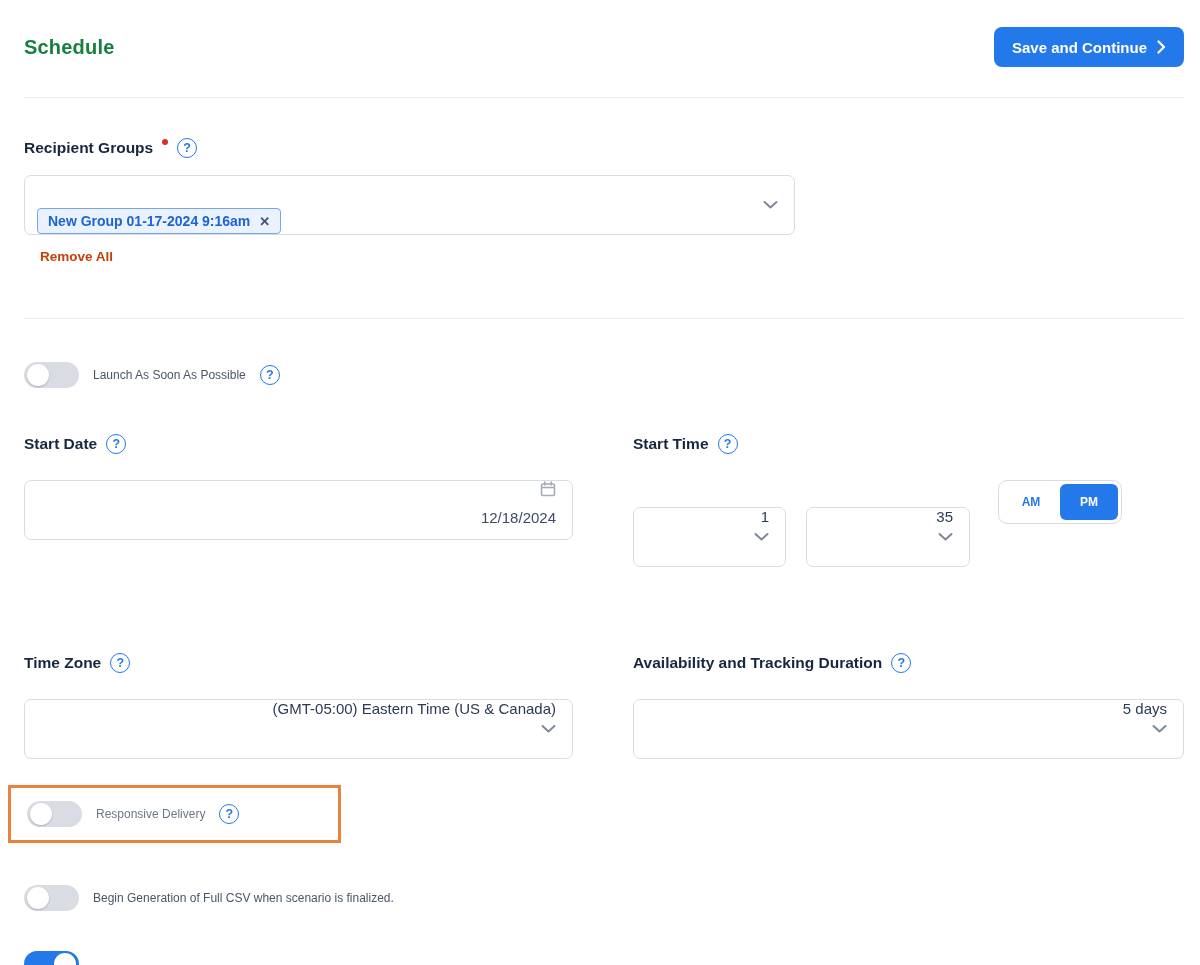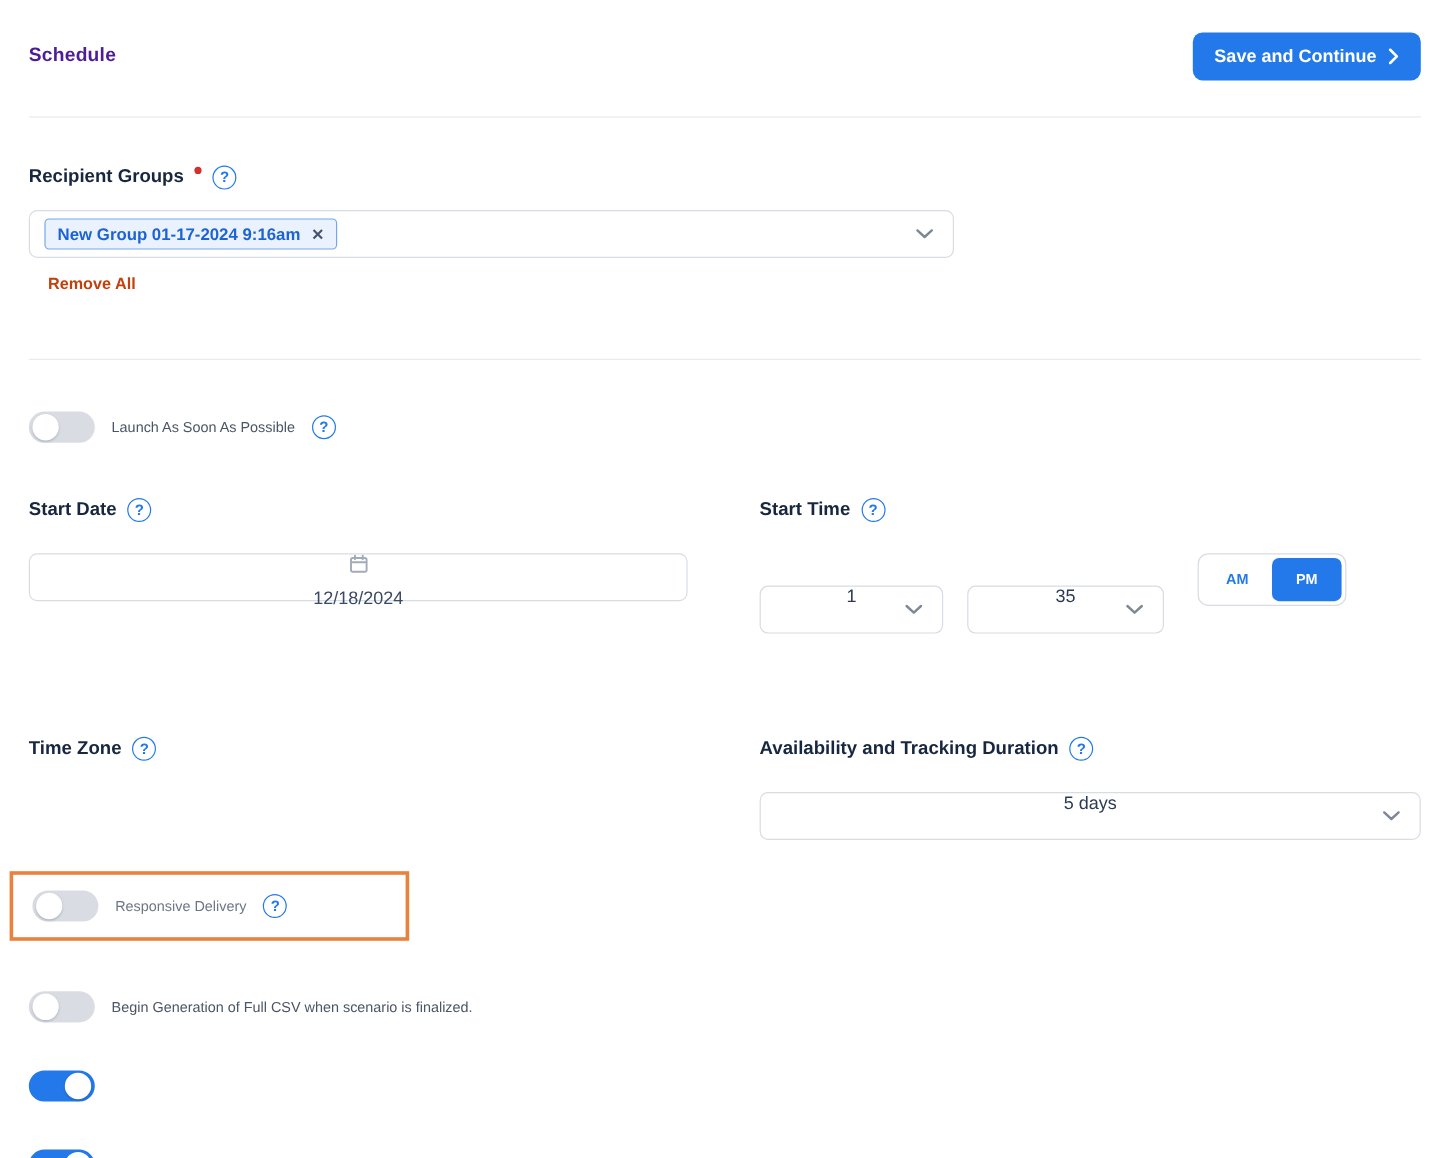--- a/index.html
+++ b/index.html
@@ -7,41 +7,41 @@
   body {
     width:1200px; height:965px;
     font-family:"Liberation Sans", sans-serif;
     color:#17273f;
     overflow:hidden;
   }
   .page { width:1200px; height:965px; padding:0 16px 0 24px; position:relative; }
 
   
   .header-row { display:flex; align-items:center; justify-content:space-between; padding-top:27px; height:67px; }
-  .page-title { font-size:16px; font-weight:700; color:#4c1d95; letter-spacing:.2px; }
+  .page-title { font-size:20px; font-weight:700; color:#15803d; letter-spacing:.2px; }
   .save-btn {
     display:flex; align-items:center; gap:10px;
     background:#2379e9; color:#fff; border:none; border-radius:8px;
     height:40px; padding:0 18px; font-size:15px; font-weight:700;
     font-family:"Liberation Sans", sans-serif; cursor:pointer;
   }
   .divider { height:1px; background:#e8eaef; margin-top:30px; }
 
   
   .field-label-row { display:flex; align-items:center; gap:9px; }
   .field-label { font-size:15.5px; font-weight:700; color:#17273f; }
   .req-dot { width:6px; height:6px; border-radius:50%; background:#d43030; align-self:flex-start; margin-top:1px; }
   .help {
     width:20px; height:20px; border:1.7px solid #2379e9; border-radius:50%;
     color:#2379e9; display:inline-flex; align-items:center; justify-content:center;
     font-size:12.5px; font-weight:700; flex:0 0 auto; cursor:pointer;
   }
   .control {
-    position:relative; height:40px; border:1px solid #d8dce3; border-radius:7px;
-    background:#fff; display:flex; align-items:center; padding:0 16px;
+    position:relative; height:60px; border:1px solid #d8dce3; border-radius:7px;
+    background:#fff; display:flex; align-items:flex-end; padding:0 16px;
     font-size:15px; color:#2c3a55; cursor:pointer;
   }
   .chevron { position:absolute; right:16px; top:50%; transform:translateY(-50%); display:flex; }
 
   
   .rg-label-row { margin-top:40px; }
   .rg-select { margin-top:17px; width:771px; padding:0 12px; }
   .tag {
     display:inline-flex; align-items:center; gap:9px;
     background:#e9f2fe; border:1px solid #77a7ea; border-radius:4px;
@@ -186,20 +186,28 @@
           <div class="seg seg-pm">PM</div>
         </div>
       </div>
     </div>
 
     <div class="cell row-b">
       <div class="field-label-row">
         <span class="field-label">Time Zone</span>
         <span class="help">?</span>
       </div>
+      <div class="control tz-select">
+        <span>(GMT-05:00) Eastern Time (US &amp; Canada)</span>
+        <span class="chevron">
+          <svg width="15" height="9" viewBox="0 0 15 9">
+              <path d="M1.5 1.5 L7.5 7 L13.5 1.5" fill="none" stroke="#7d8796" stroke-width="2" stroke-linecap="round" stroke-linejoin="round"></path>
+            </svg>
+        </span>
+      </div>
     </div>
 
     <div class="cell row-b">
       <div class="field-label-row">
         <span class="field-label">Availability and Tracking Duration</span>
         <span class="help">?</span>
       </div>
       <div class="control dur-select">
         <span>5 days</span>
         <span class="chevron">

